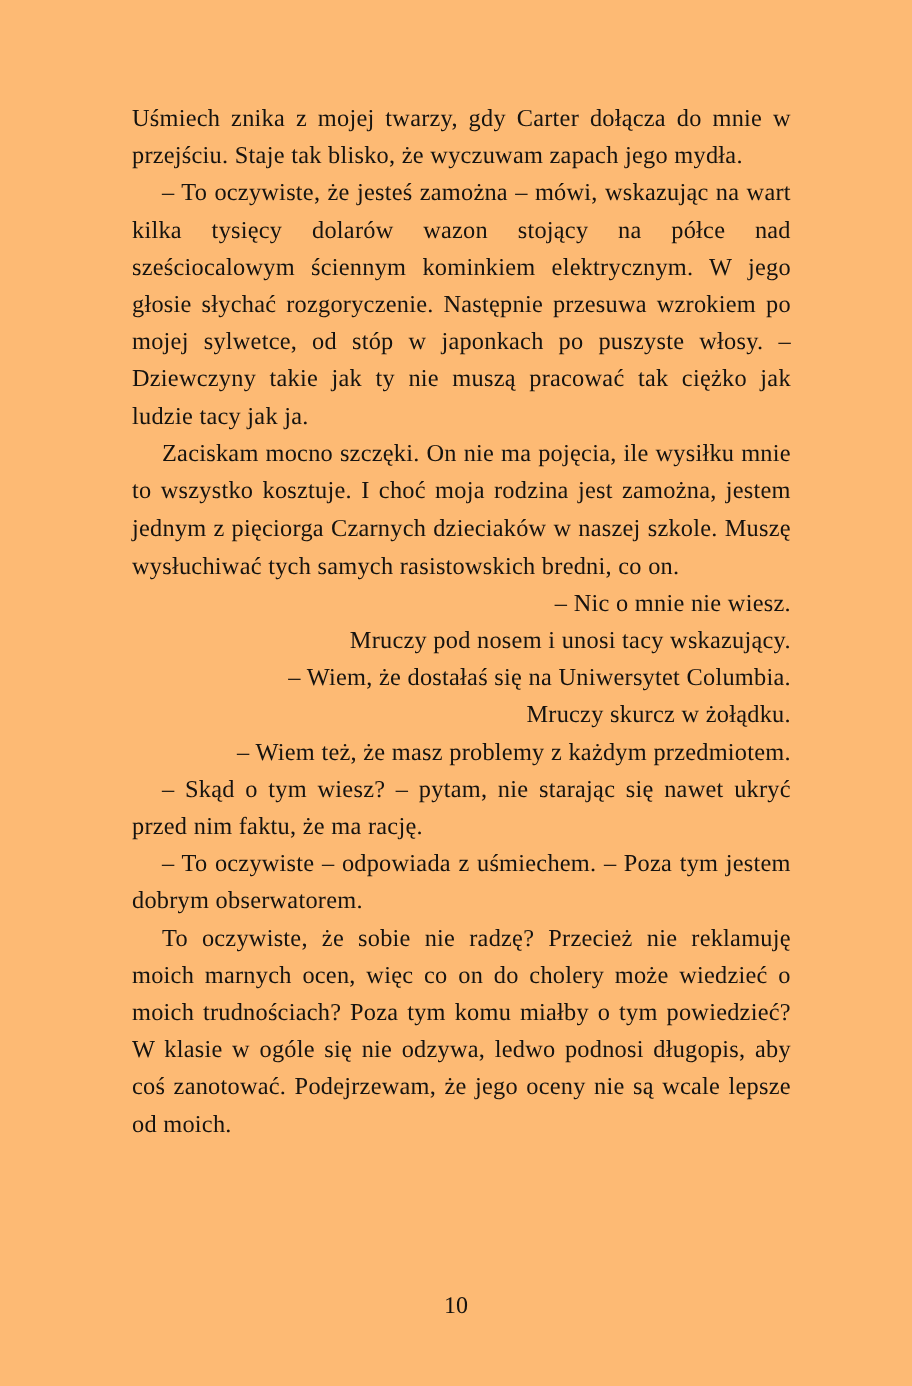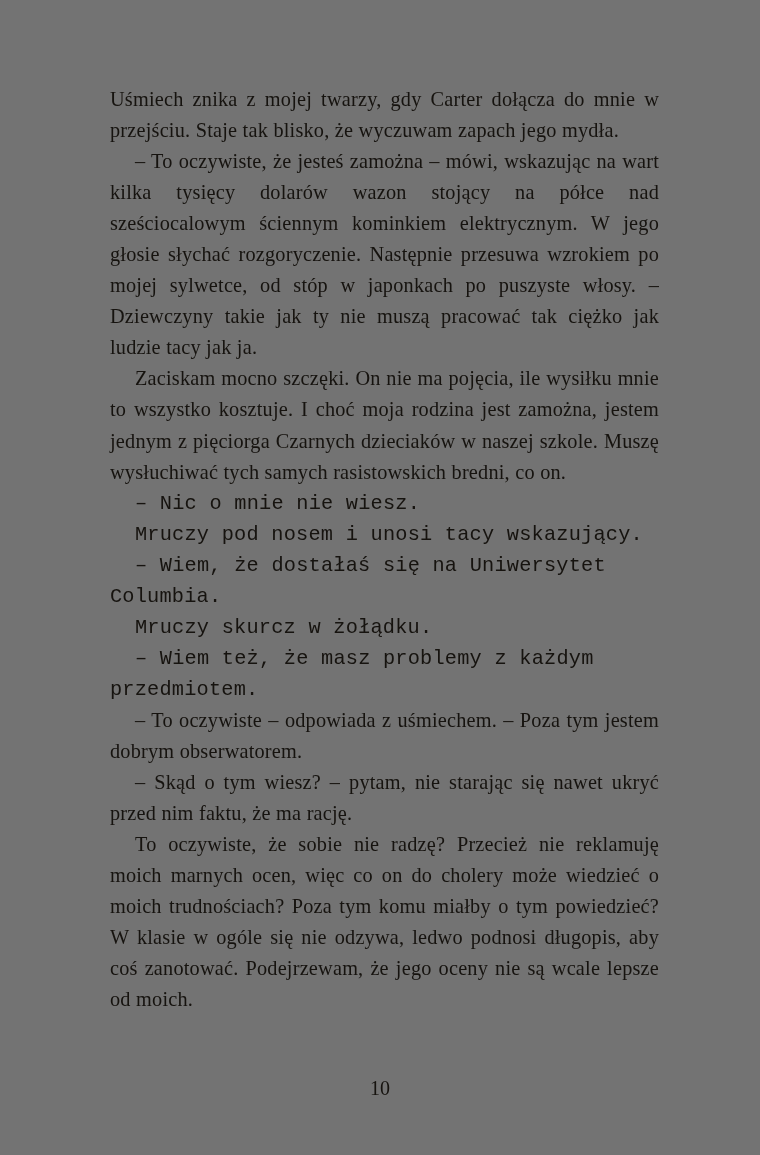--- a/index.html
+++ b/index.html
@@ -15,21 +15,21 @@
     overflow: hidden;
     position: relative;
   }
 
   .page {
     position: absolute;
     left: 0;
     top: 0;
     width: 760px;
     height: 1155px;
-    background: #737373;
+    background: #fdba74;
   }
 
   .textblock {
     position: absolute;
     left: 110px;
     top: 84px;
     width: 549px;
   }
 
   .para {
@@ -45,22 +45,21 @@
     word-spacing: 0.005em;
   }
 
   
   .para.noindent {
     text-indent: 0;
   }
 
   
   .para.single {
-    text-align: left;
-    font-family: Liberation Mono, monospace;
+    text-align: right;
   }
 
   .folio {
     position: absolute;
     left: 0;
     top: 1076px;
     width: 760px;
     text-align: center;
     font-size: 20px;
     line-height: 24px;
@@ -86,23 +85,23 @@
     <p class="para single">Mruczy pod nosem i unosi tacy wskazujący.</p>
 
     <p class="para single">– Wiem, że dostałaś się na Uniwersytet Columbia.</p>
 
     <p class="para single">Mruczy skurcz w żołądku.</p>
 
 
     <p class="para single">– Wiem też, że masz problemy z każdym przedmiotem.</p>
 
 
+    <p class="para">– Skąd o tym wiesz? – pytam, nie starając się nawet ukryć przed nim faktu, że ma rację.</p>
+
     <p class="para">– To oczywiste – odpowiada z uśmiechem. – Poza tym jestem dobrym obserwatorem.</p>
-
-    <p class="para">– Skąd o tym wiesz? – pytam, nie starając się nawet ukryć przed nim faktu, że ma rację.</p>
 
     <p class="para">To oczywiste, że sobie nie radzę? Przecież nie reklamuję moich marnych ocen, więc co on do cholery może wiedzieć o moich trudnościach? Poza tym komu miałby o tym powiedzieć? W klasie w ogóle się nie odzywa, ledwo podnosi długopis, aby coś zanotować. Podejrzewam, że jego oceny nie są wcale lepsze od moich.</p>
 
   </div>
 
   <div class="folio">10</div>
 
 </div>
 
 </body></html>

